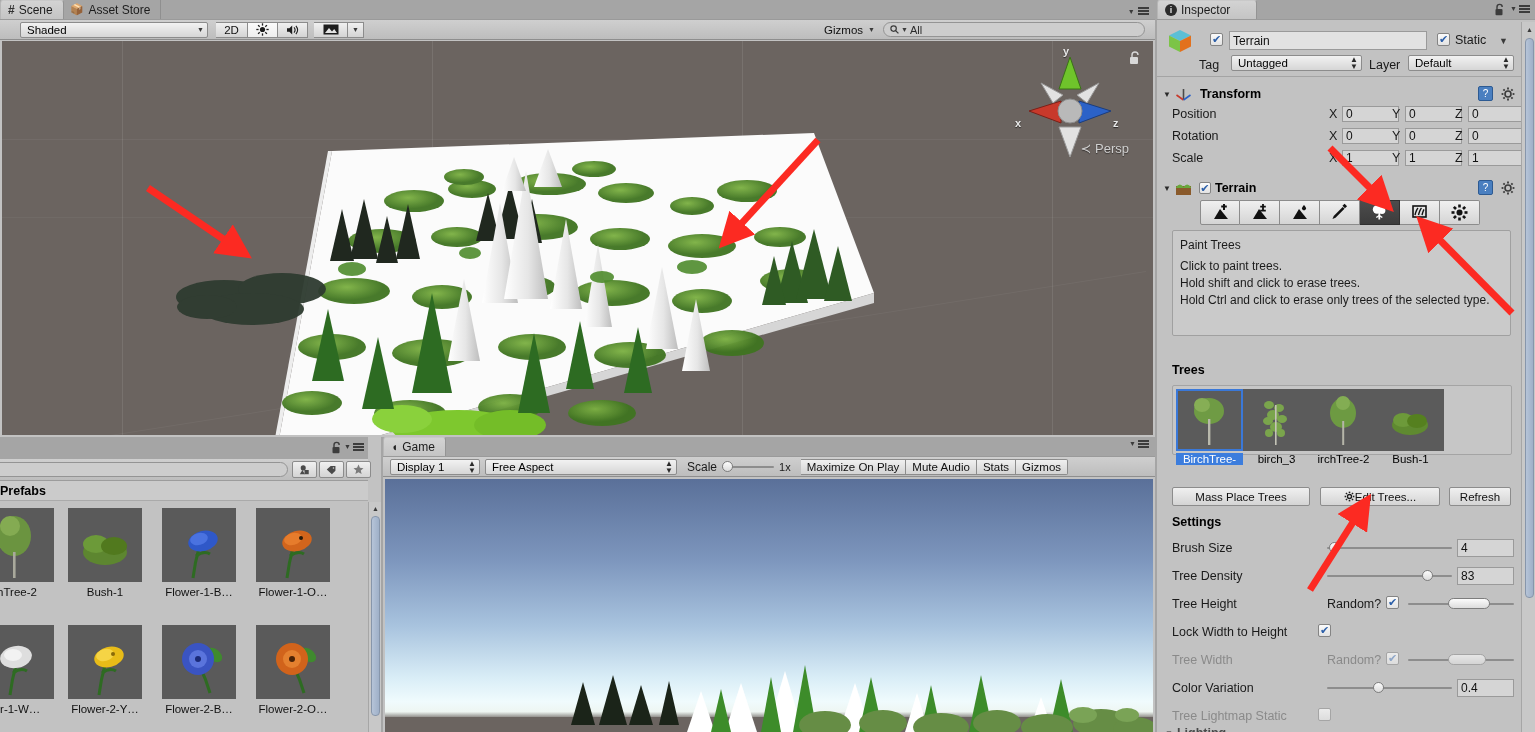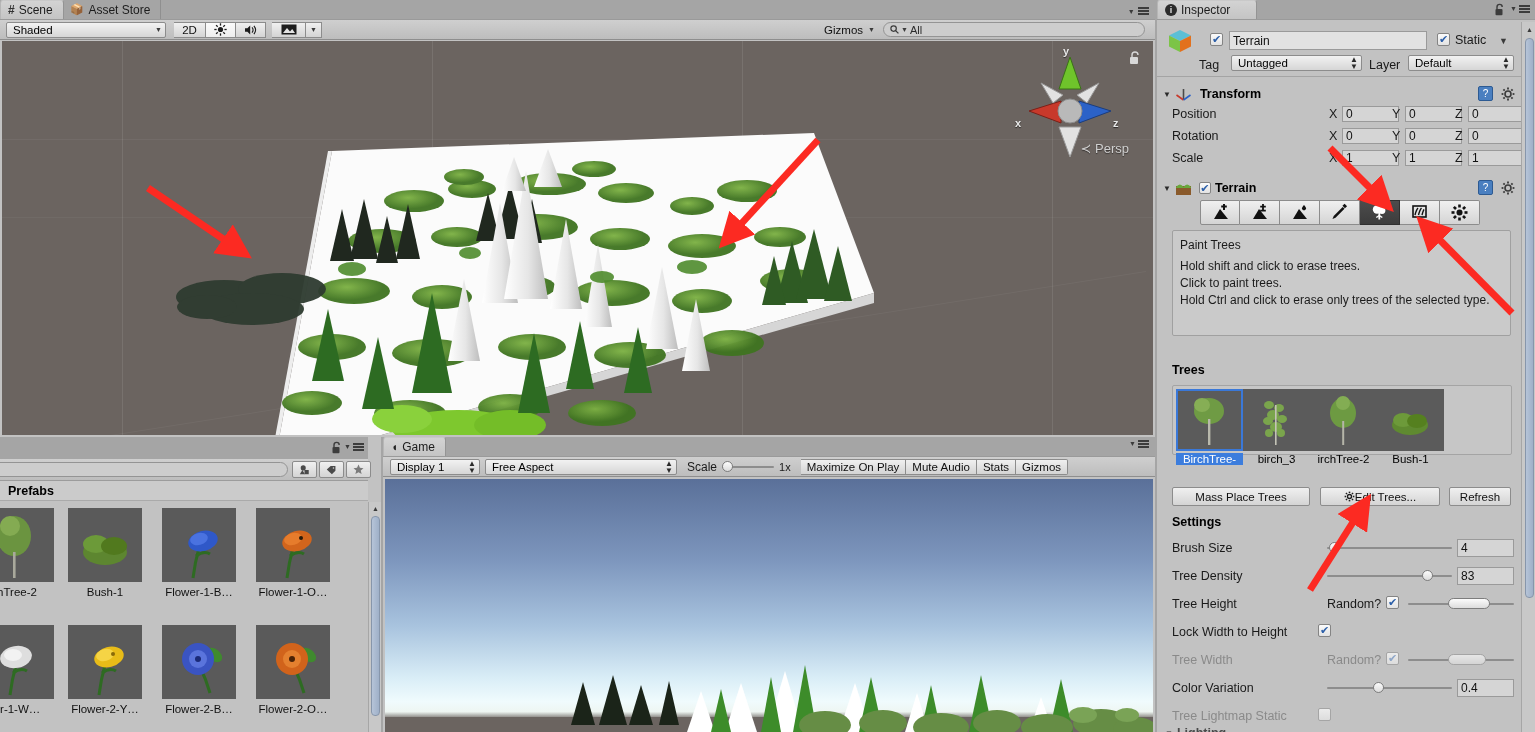--- a/index.html
+++ b/index.html
@@ -87,21 +87,21 @@
   #gizmo .lbl { position: absolute; color: #e8e8e8; font-size: 11px; font-weight: bold;
                 text-shadow: 0 1px 1px rgba(0,0,0,.6); }
   .persp { position: absolute; right: 24px; top: 100px; color: #cfcfcf; font-size: 13px;
            text-shadow: 0 1px 1px rgba(0,0,0,.5); }
 
   
   #projectPanel { left: 0; top: 437px; width: 381px; height: 295px; background: #c2c2c2; }
   #prefabHeader {
     position: absolute; left: 0; top: 44px; width: 368px; height: 20px;
     background: #cbcbcb; border-bottom: 1px solid #aaa;
-    display: flex; align-items: center; padding-left: 8px;
+    display: flex; align-items: center; padding-left: 0;
     font-weight: bold; font-size: 12.5px;
   }
   #prefabGrid { position: absolute; left: 0; top: 65px; width: 368px; height: 230px;
                 background: #c2c2c2; }
   .cell { position: absolute; width: 74px; }
   .thumb { width: 74px; height: 74px; background: #5a5a5a; }
   .celllabel { text-align: center; font-size: 11.5px; color: #111; margin-top: 4px;
                white-space: nowrap; overflow: hidden; }
 
   
@@ -182,21 +182,21 @@
         <span class="caret">▼</span>
         <span class="menuicon" style="display:inline-flex;vertical-align:middle;">
             <i></i>
             <i></i>
             <i></i>
           </span>
       </div>
     </div>
 
     <div class="toolrow">
-      <div class="popup" style="width:160px;margin-left:4px;">
+      <div class="popup" style="width:188px;margin-left:18px;">
         <span>Shaded</span>
         <span class="caret">▼</span>
       </div>
       <div class="btn seg" style="margin-left:8px;width:32px;">
         <span>2D</span>
       </div>
       <div class="btn seg on" style="width:30px;">
         <svg width="13" height="13" viewBox="0 0 13 13">
           <circle cx="6.5" cy="6.5" r="2.6" fill="#1d1d1d"></circle>
           <g stroke="#1d1d1d" stroke-width="1.3">
@@ -821,22 +821,22 @@
                 <line x1="13" y1="13" x2="15.2" y2="15.2"></line>
                 <line x1="15.2" y1="3.8" x2="13" y2="6"></line>
                 <line x1="6" y1="13" x2="3.8" y2="15.2"></line>
               </g>
             </svg>
           </div>
         </div>
 
       <div class="helpbox" style="position:absolute;left:15px;top:52px;width:339px;height:106px;">
         <div style="margin-bottom:4px;">Paint Trees</div>
+        <div>Click to paint trees.</div>
         <div>Hold shift and click to erase trees.</div>
-        <div>Click to paint trees.</div>
         <div>Hold Ctrl and click to erase only trees of the selected type.</div>
       </div>
 
       <div class="sectiontitle" style="position:absolute;left:15px;top:185px;">Trees</div>
       <div style="position:absolute;left:15px;top:207px;width:340px;height:70px;background:#c6c6c6;border:1px solid #a4a4a4;border-radius:2px;">
         <div id="treeList" style="position:absolute;left:3px;top:3px;display:flex;gap:0;">
             <div class="treecell sel">
               <div class="treethumb"><svg width="67" height="62" viewBox="0 0 67 62">
                   <ellipse cx="33" cy="22" rx="15" ry="13" fill="#6f9b44"></ellipse>
                   <ellipse cx="26" cy="16" rx="8" ry="7" fill="#86ae55"></ellipse>

